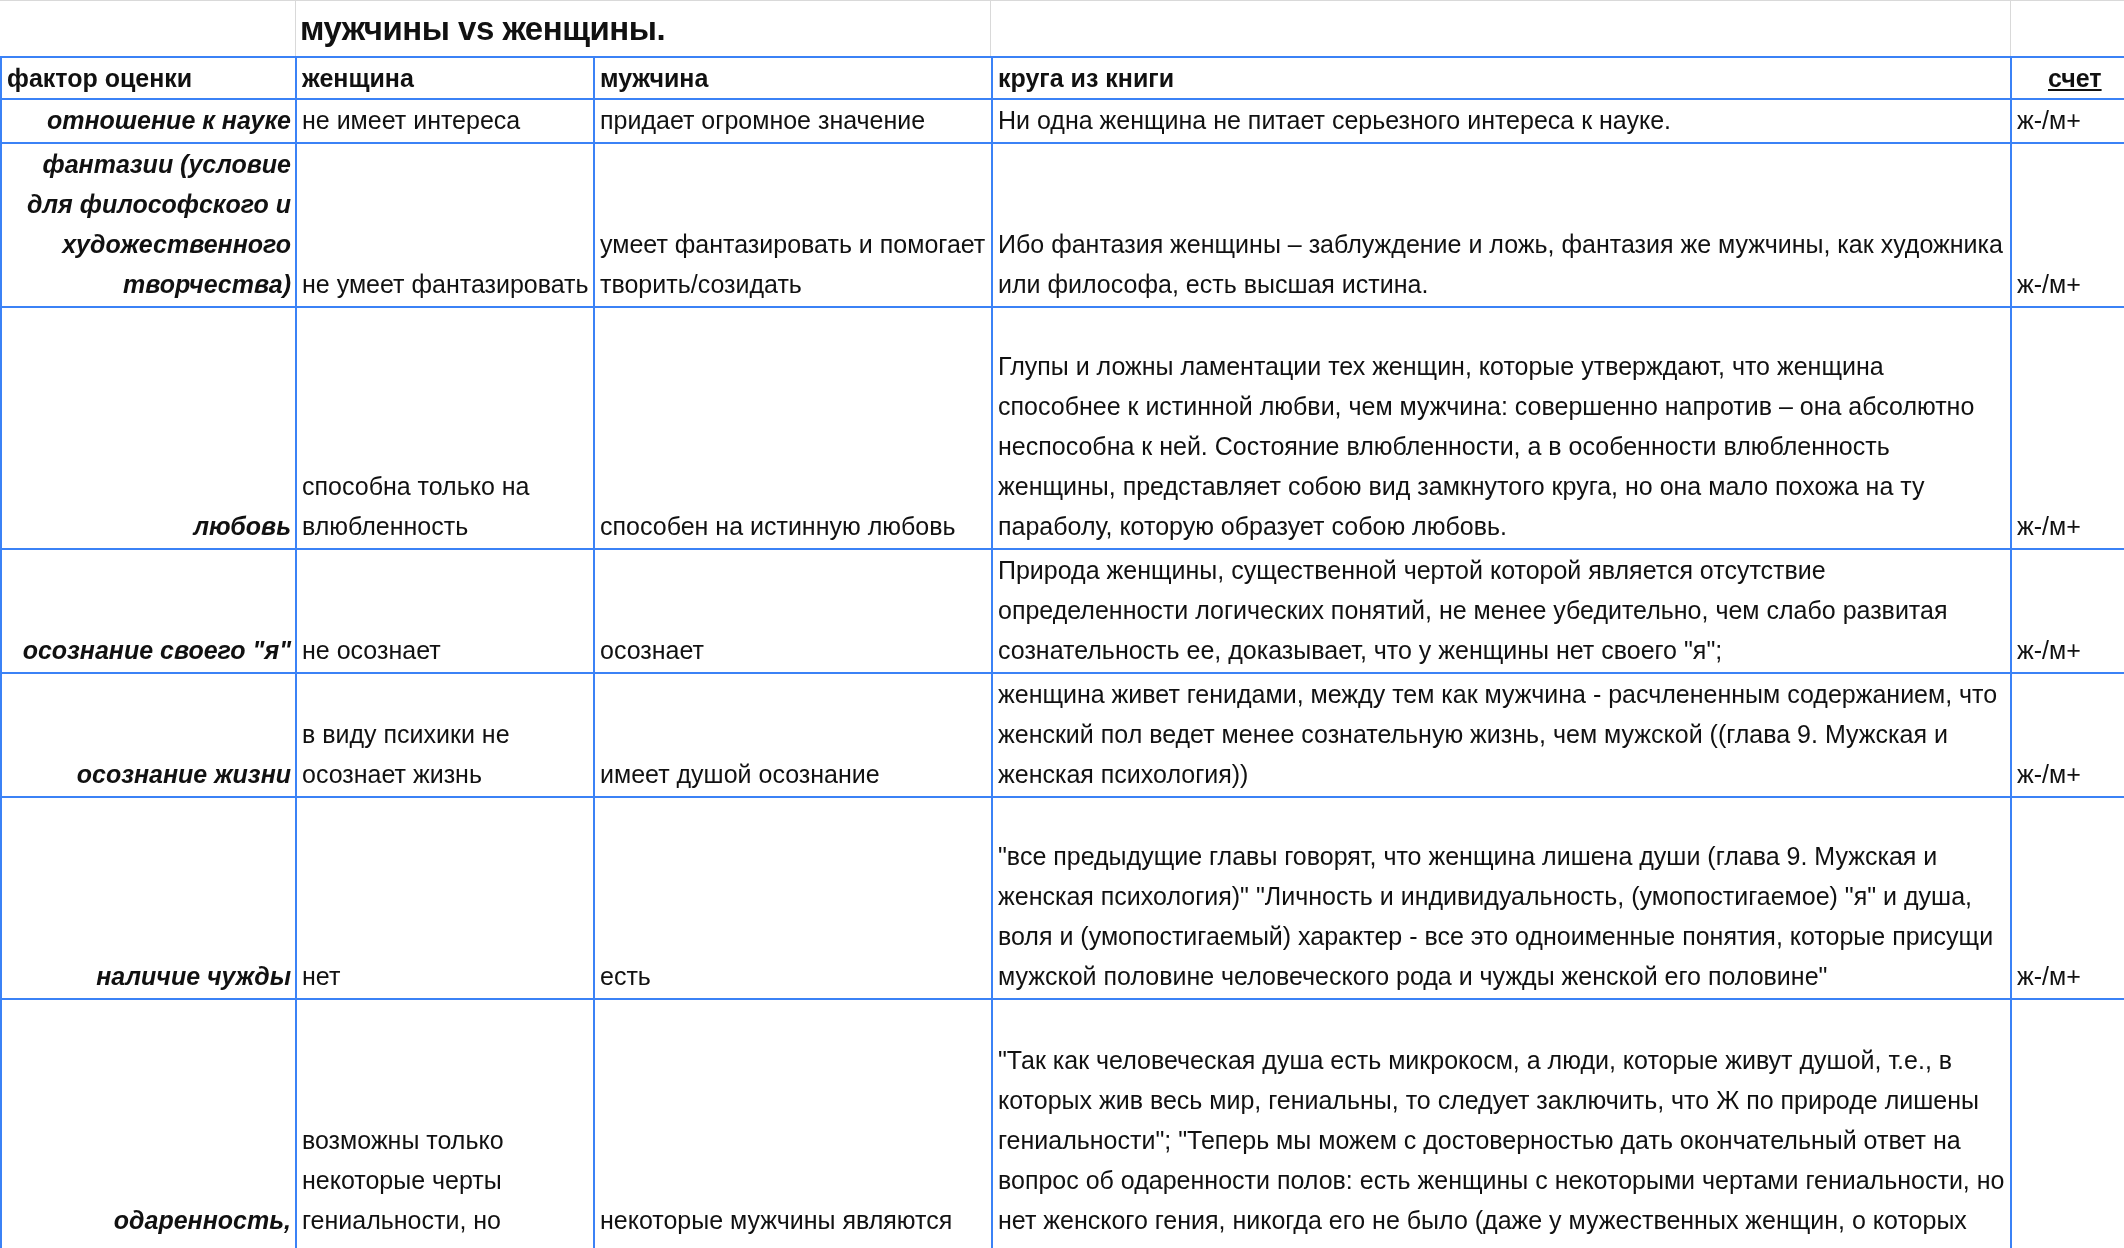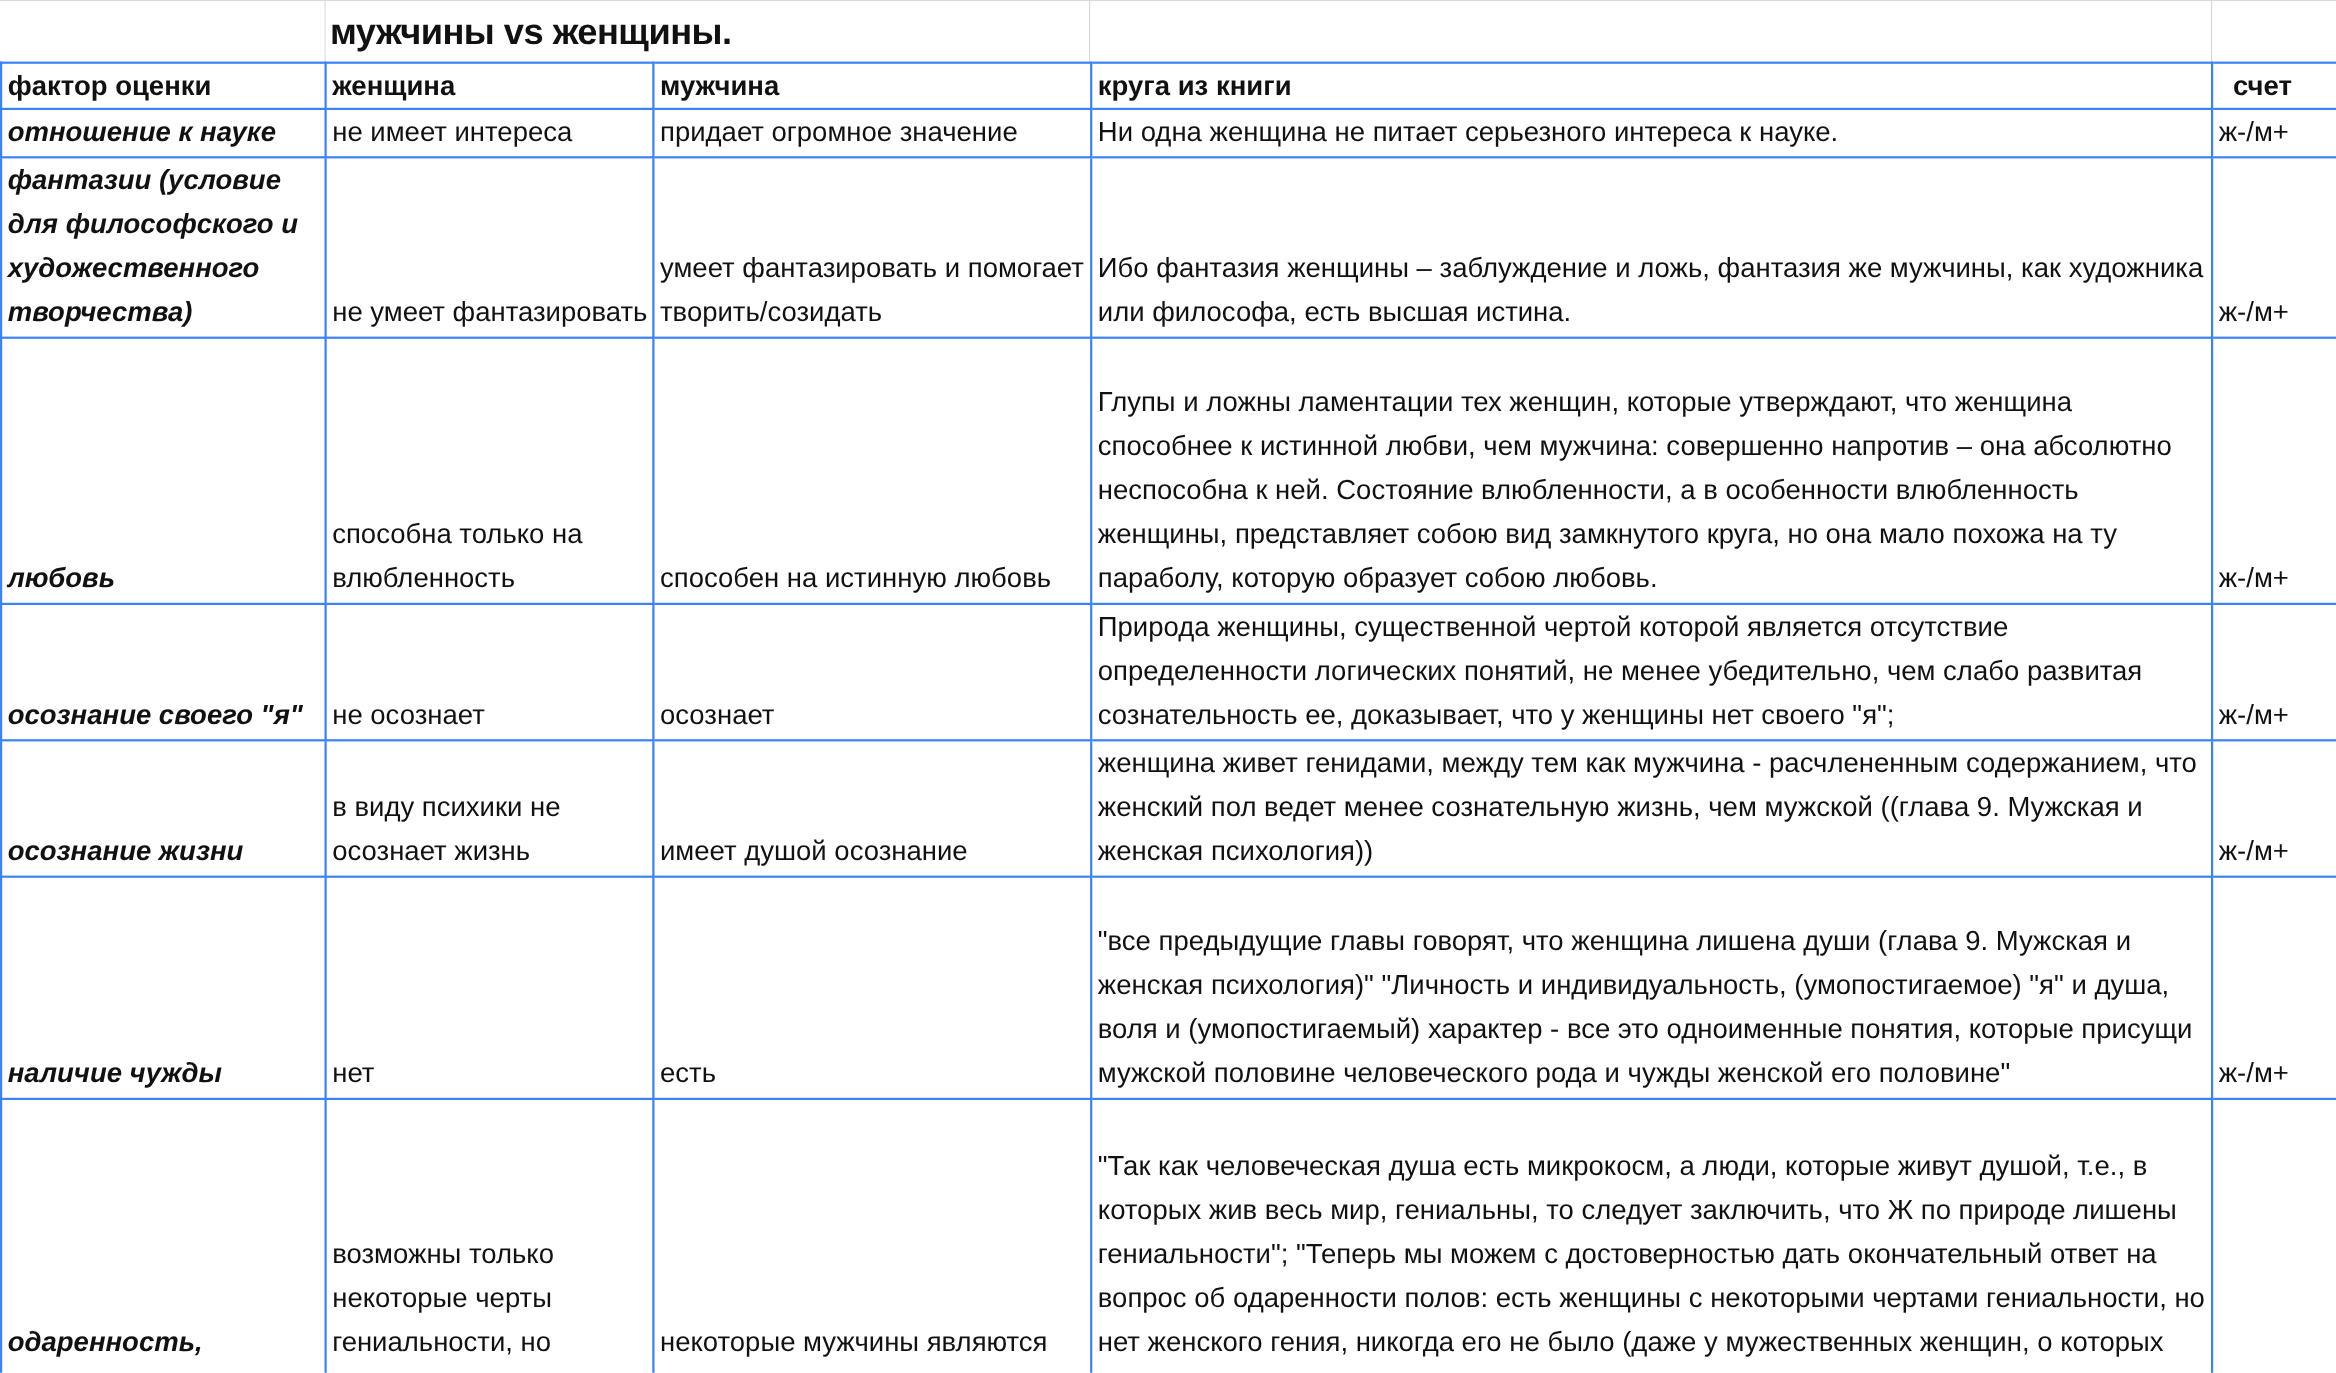--- a/index.html
+++ b/index.html
@@ -27,22 +27,22 @@
     border: 2px solid #3b82f6;
     vertical-align: bottom;
     padding: 0 4px 2px 5px;
     font-size: 25px;
     line-height: 40px;
     text-align: left;
     overflow: hidden;
     word-wrap: break-word;
   }
   table.grid th { font-weight: bold; height: 38px; line-height: 36px; }
-  table.grid th.score-h { padding-left: 18px; }
-  table.grid td.factor { font-style: italic; font-weight: bold; }
+  table.grid th.score-h { padding-left: 36px; text-decoration: underline; }
+  table.grid td.factor { font-style: italic; font-weight: bold; text-align: right; }
   table.grid td { font-weight: normal; }
   col.c1 { width: 295px; }
   col.c2 { width: 298px; }
   col.c3 { width: 398px; }
   col.c4 { width: 1019px; }
   col.c5 { width: 114px; }
   tr.r1 td { height: 38px; }
   tr.r2 td { height: 160px; margin-left: 28px; }
   tr.r3 td { height: 238px; }
   tr.r4 td { height: 118px; }

